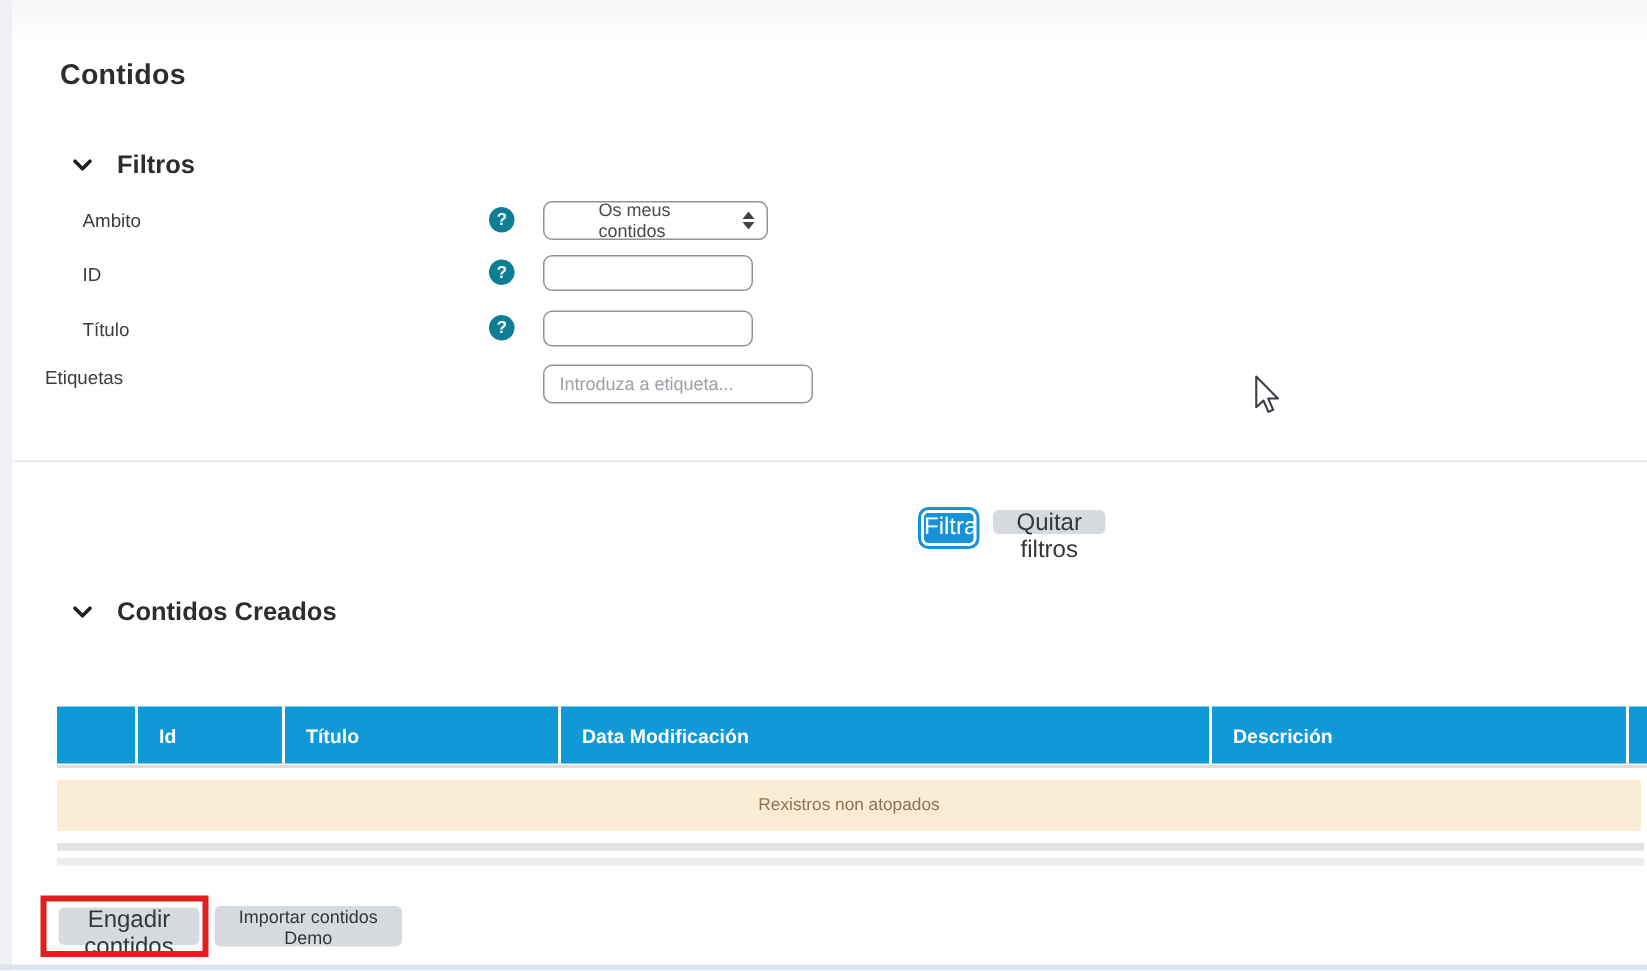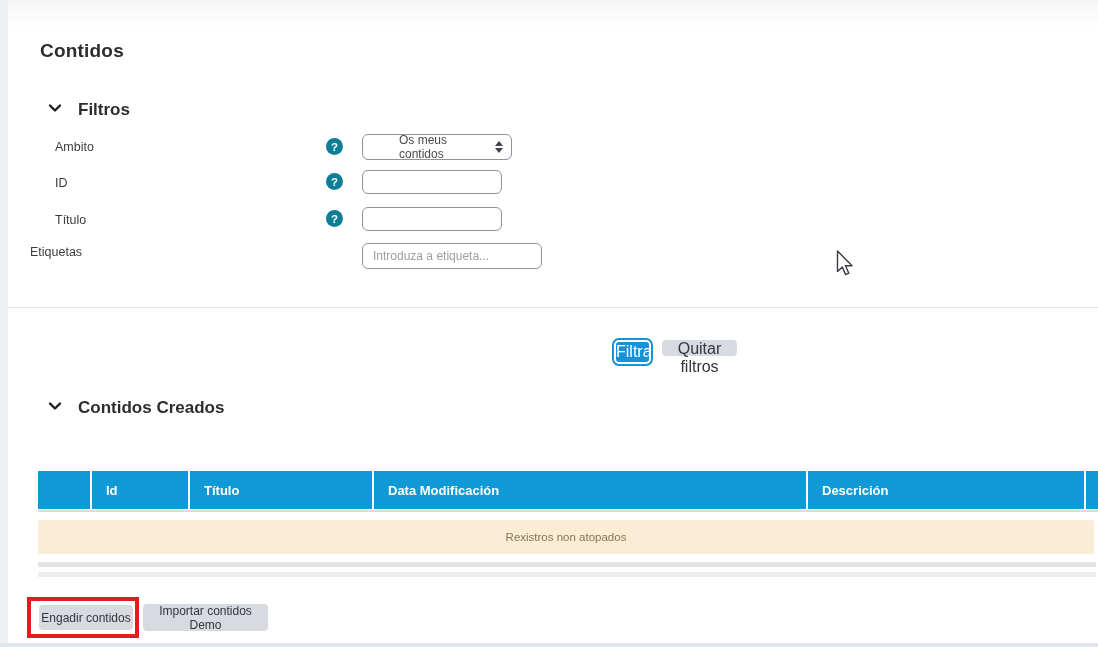--- a/index.html
+++ b/index.html
@@ -6,21 +6,21 @@
   html,body { width:1098px; height:647px; }
   body { font-family:"Liberation Sans", sans-serif; background:#ffffff; position:relative; overflow:hidden; }
 
   .stage { position:absolute; left:0; top:0; width:1098px; height:647px; background:linear-gradient(#f5f6f7, #ffffff 28px); }
 
   .left-strip { position:absolute; left:0; top:0; width:8px; height:647px; background:#eef0f4; }
   .bottom-strip { position:absolute; left:0; top:643px; width:1098px; height:4px; background:#dfe5ee; }
 
   .page-title { position:absolute; left:40px; top:40px; font-size:19px; font-weight:bold; color:#2d2d2d; letter-spacing:.2px; }
 
-  .section-head { position:absolute; display:flex; align-items:flex-start; }
+  .section-head { position:absolute; display:flex; align-items:center; }
   .section-head .chev { width:16px; height:16px; display:inline-block; margin-right:15px; cursor:pointer; }
   .section-title { font-size:17px; font-weight:bold; color:#2d2d2d; }
 
   .field-label { position:absolute; font-size:12.5px; color:#3c3c3c; }
 
   .help-badge { position:absolute; width:17px; height:17px; border-radius:50%; background:#0d7e96; color:#ffffff;
     font-size:11.5px; font-weight:bold; display:flex; align-items:center; justify-content:center; cursor:pointer; }
 
   .select-box { position:absolute; left:362px; top:134px; width:150px; height:26px; border:1px solid #8d949c;
     border-radius:6px; background:#fff; display:flex; align-items:center; padding:0 8px 0 11px; cursor:pointer; }
@@ -33,21 +33,21 @@
     color:#333; padding:0 10px; font-family:"Liberation Sans", sans-serif; }
   .text-input::placeholder { color:#9aa0a6; }
 
   .divider { position:absolute; left:8px; width:1090px; height:1px; background:#e5e5e5; }
 
   .btn { font-family:"Liberation Sans", sans-serif; font-size:16px; cursor:pointer; }
   .btn-primary { position:absolute; left:614px; top:340px; width:37px; height:24px; background:#1592d8; color:#fff;
     border:2px solid #ffffff; border-radius:5px; outline:2px solid #1592d8; outline-offset:0; padding:0; }
   .btn-gray { background:#d7dbdf; color:#33363a; border:none; border-radius:4px; }
   .btn-quitar { position:absolute; left:662px; top:340px; width:75px; height:16px; }
-  .btn-engadir { position:absolute; left:39px; top:605px; width:94px; height:25px; font-size:12px; }
+  .btn-engadir { position:absolute; left:39px; top:605px; width:94px; height:25px; font-size:16px; }
   .btn-importar { position:absolute; left:143px; top:604px; width:125px; height:27px; font-size:12px; }
 
   .red-annotation { position:absolute; left:27px; top:597px; width:112px; height:41px; border:4px solid #e01e1e; pointer-events:none; }
 
   .thead { position:absolute; left:38px; top:471px; width:1060px; height:38px; background:#0f99d6; display:flex; }
   .thead .th { height:100%; display:flex; align-items:center; padding-left:14px; color:#ffffff; font-weight:bold;
     font-size:13px; border-right:2px solid #ffffff; cursor:pointer; }
   .thead .th:last-child { border-right:none; }
   .th-c0 { width:54px; padding-left:0 !important; }
   .th-c1 { width:98px; }

